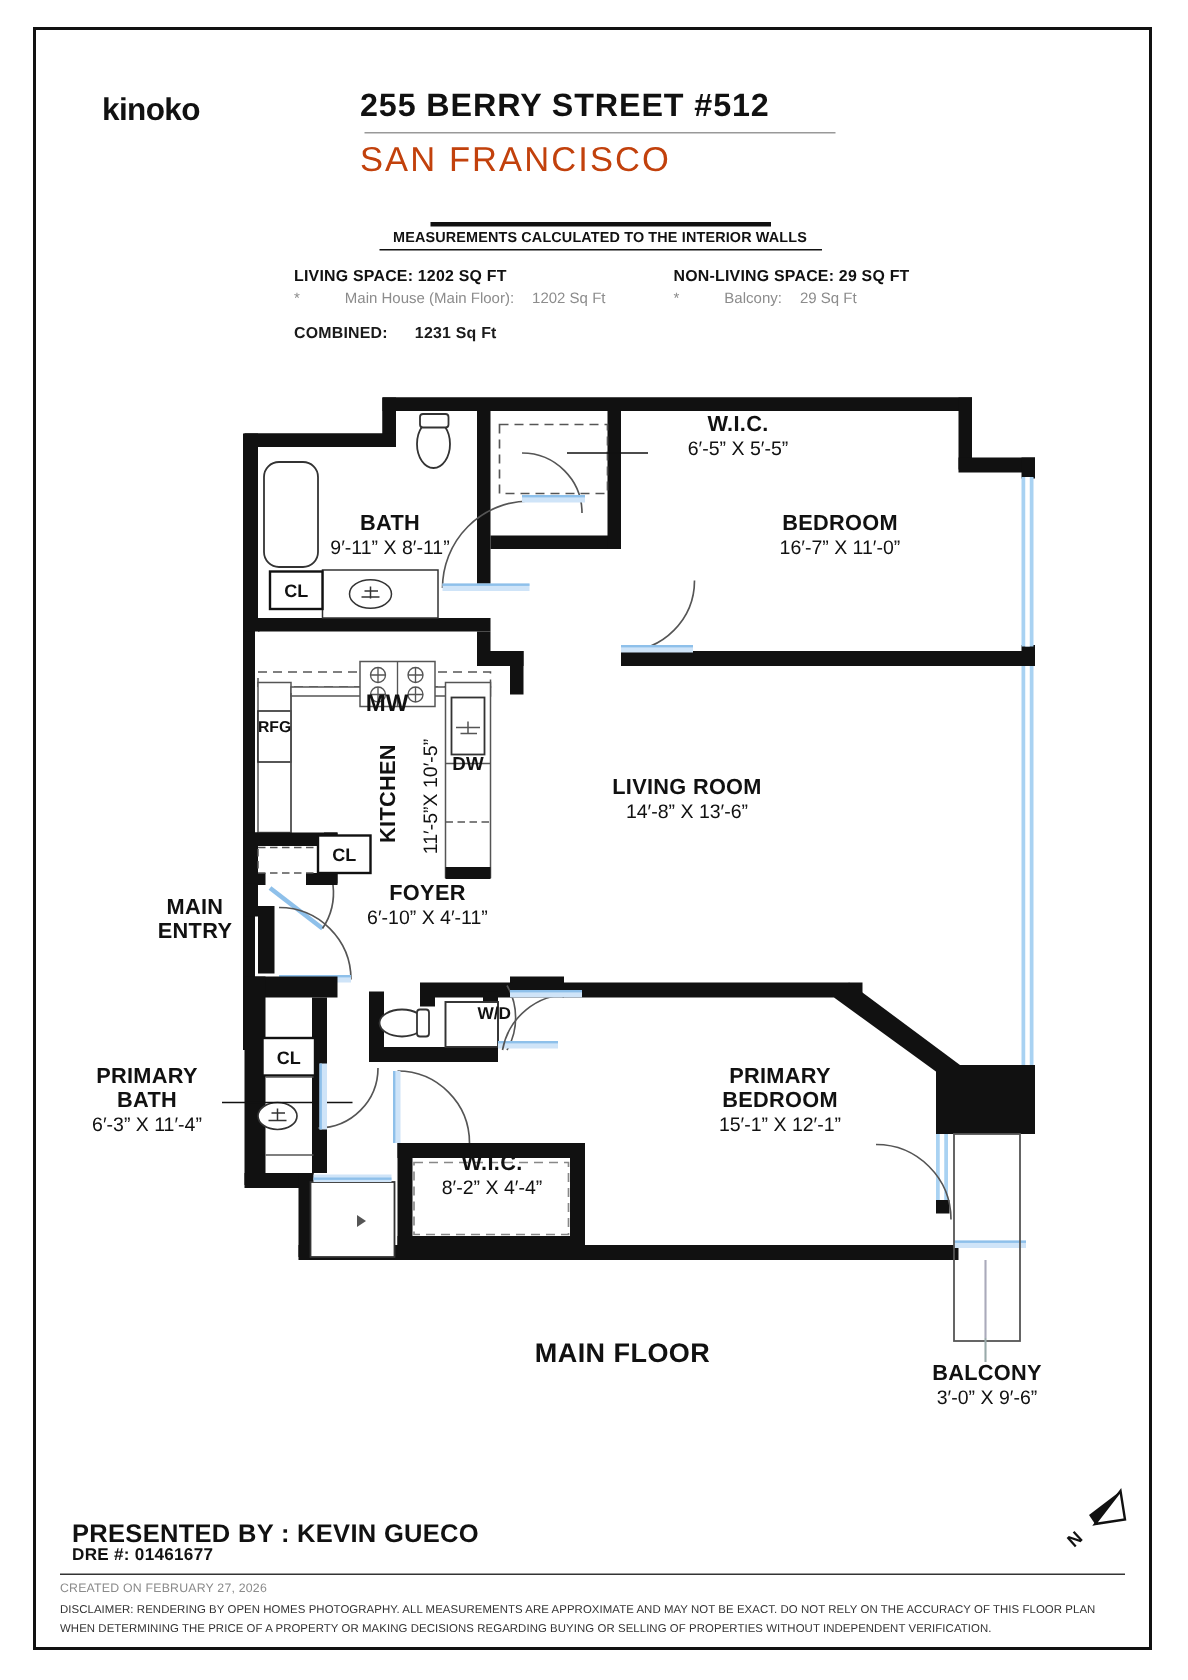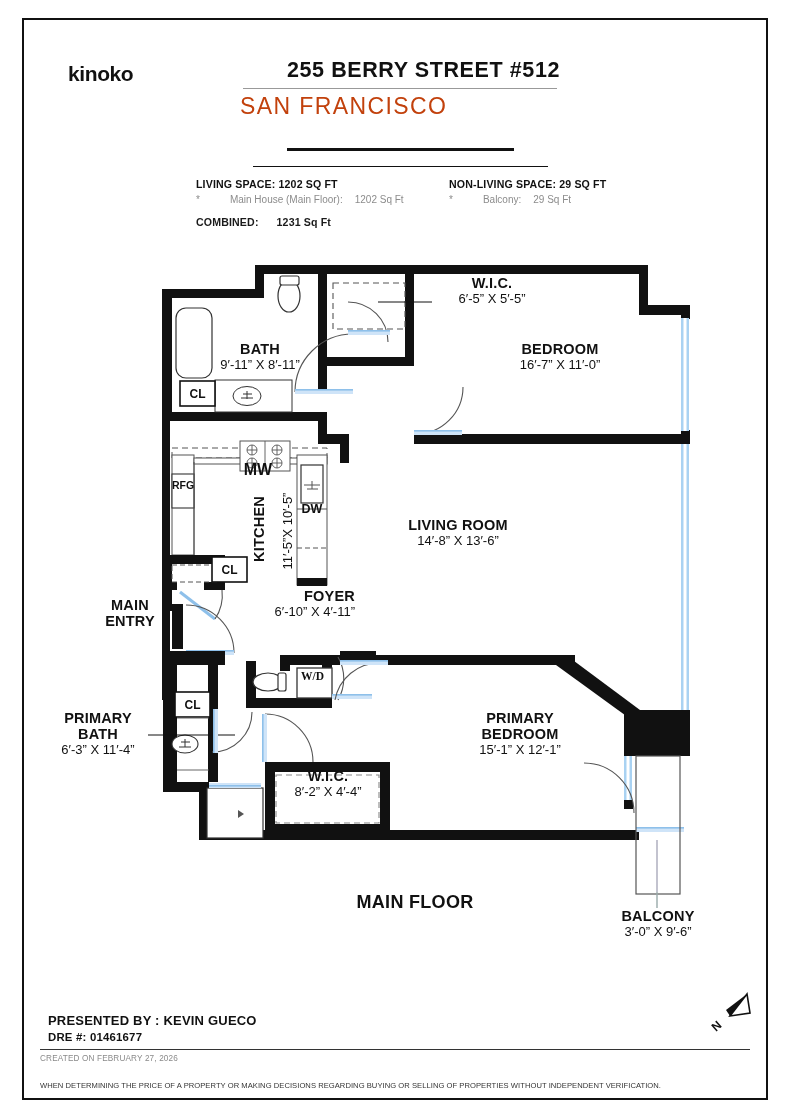--- a/index.html
+++ b/index.html
@@ -17,21 +17,21 @@
     border:2.5px solid #111;box-sizing:border-box;
   }
   .abs{position:absolute;}
 
   
   #logo{
     left:68px;top:62px;font-size:21px;font-weight:bold;letter-spacing:-0.4px;
     color:#111;
   }
   #title{
-    left:240px;top:58px;width:320px;text-align:right;
+    left:240px;top:58px;width:320px;text-align:left;
     font-size:21.5px;font-weight:bold;letter-spacing:0.6px;color:#111;
   }
   #title-rule{left:243px;top:88px;width:314px;height:1px;background:#999;}
   #city{
     left:240px;top:93px;width:320px;text-align:left;
     font-size:23px;font-weight:400;letter-spacing:1.4px;color:#c2410c;
   }
   #sqinfo-title{
     left:240px;top:135px;width:320px;text-align:center;
     font-size:10.5px;font-weight:bold;letter-spacing:0.2px;color:#111;
@@ -61,41 +61,42 @@
   .rname{font-size:14.5px;font-weight:bold;letter-spacing:0.2px;color:#111;line-height:1.12;white-space:nowrap;}
   .rdim{font-size:13px;font-weight:400;color:#111;line-height:1.18;white-space:nowrap;}
 
   .boxlbl{
     border:1.4px solid #111;background:#fff;text-align:center;
     font-weight:bold;color:#111;line-height:1;
     display:flex;align-items:center;justify-content:center;
   }
 
   
-  #presented{left:48px;top:1013px;font-size:13px;font-weight:bold;letter-spacing:.2px;color:#111;}
+  #presented{left:48px;top:1013px;font-size:17px;font-weight:bold;letter-spacing:.2px;color:#111;}
   #dre{left:48px;top:1031px;font-size:11.4px;font-weight:bold;letter-spacing:.2px;color:#111;}
   #foot-rule{left:40px;top:1049px;width:710px;height:1px;background:#333;}
   #created{left:40px;top:1054px;font-size:8.2px;color:#8a8a8a;letter-spacing:.15px;}
   #disc1{left:40px;top:1068px;font-size:7.6px;color:#333;letter-spacing:.05px;}
   #disc2{left:40px;top:1081px;font-size:7.6px;color:#333;letter-spacing:.05px;}
   #compass{left:700px;top:988px;width:62px;height:56px;}
 </style>
 </head>
 <body>
 
 <div id="page">
 
   <div id="frame" class="abs"></div>
 
   <div id="logo" class="abs">kinoko</div>
   <div id="title" class="abs">255 BERRY STREET #512</div>
   <div id="title-rule" class="abs"></div>
   <div id="city" class="abs">SAN FRANCISCO</div>
 
   <div id="sqinfo-rule" class="abs"></div>
+  <div id="sqinfo-sub" class="abs">MEASUREMENTS CALCULATED TO THE INTERIOR WALLS</div>
   <div id="sqinfo-rule2" class="abs"></div>
 
   <div id="sq-left" class="abs sq-col">
     <div class="sq-head">LIVING SPACE: 1202 SQ FT</div>
     <div class="sq-item">
       <span class="bullet">*</span><span class="lbl">Main House (Main Floor):</span><span>1202 Sq Ft</span>
     </div>
   </div>
 
   <div id="sq-right" class="abs sq-col">
@@ -320,21 +321,21 @@
       <span class="rdim">11′-5”X 10′-5”</span>
     </div>
   </div>
 
   <div class="abs rlabel" style="left:378px;top:517px;width:160px;">
     <div class="rname">LIVING ROOM</div>
     <div class="rdim">14′-8” X 13′-6”</div>
   </div>
 
 
-  <div class="abs rlabel" style="left:215px;top:588px;width:140px;text-align:right;">
+  <div class="abs rlabel" style="left:215px;top:588px;width:140px;">
     <div class="rname">FOYER</div>
     <div class="rdim">6′-10” X 4′-11”</div>
   </div>
 
   <div class="abs rlabel" style="left:88px;top:597px;width:84px;">
     <div class="rname">MAIN</div>
     <div class="rname">ENTRY</div>
   </div>
 
   <div class="abs rlabel" style="left:38px;top:710px;width:120px;">
@@ -362,26 +363,27 @@
   <div class="abs" style="left:300px;top:892px;width:230px;text-align:center;">
     <span class="rname" style="font-size:18px;letter-spacing:.3px;">MAIN FLOOR</span>
   </div>
 
   <div class="abs boxlbl" style="left:180px;top:381px;width:35px;height:25px;font-size:12px;border:none;background:transparent;">CL</div>
   <div class="abs boxlbl" style="left:212px;top:557px;width:35px;height:25px;font-size:12px;border:none;background:transparent;">CL</div>
   <div class="abs boxlbl" style="left:175px;top:692px;width:35px;height:25px;font-size:12px;border:none;background:transparent;">CL</div>
   <div class="abs boxlbl" style="left:172px;top:474px;width:22px;height:22px;font-size:10.5px;border:none;background:transparent;">RFG</div>
   <div class="abs boxlbl" style="left:228px;top:461px;width:60px;height:18px;font-size:16px;border:none;background:transparent;">MW</div>
   <div class="abs boxlbl" style="left:297px;top:498px;width:30px;height:22px;font-size:12.5px;border:none;background:transparent;">DW</div>
-  <div class="abs boxlbl" style="left:295px;top:668px;width:35px;height:18px;font-size:11.5px;border:none;background:transparent;font-family:Liberation Serif, serif;">W/D</div>
+  <div class="abs boxlbl" style="left:312px;top:668px;width:35px;height:18px;font-size:11.5px;border:none;background:transparent;">W/D</div>
 
   <div id="presented" class="abs">PRESENTED BY : KEVIN GUECO</div>
   <div id="dre" class="abs">DRE #: 01461677</div>
   <div id="foot-rule" class="abs"></div>
   <div id="created" class="abs">CREATED ON FEBRUARY 27, 2026</div>
+  <div id="disc1" class="abs">DISCLAIMER: RENDERING BY OPEN HOMES PHOTOGRAPHY. ALL MEASUREMENTS ARE APPROXIMATE AND MAY NOT BE EXACT. DO NOT RELY ON THE ACCURACY OF THIS FLOOR PLAN</div>
   <div id="disc2" class="abs">WHEN DETERMINING THE PRICE OF A PROPERTY OR MAKING DECISIONS REGARDING BUYING OR SELLING OF PROPERTIES WITHOUT INDEPENDENT VERIFICATION.</div>
 
   <svg id="compass" class="abs" viewBox="0 0 62 56">
     <polygon points="47,6 30,28 26,22" fill="#111"></polygon>
     <polygon points="47,6 30,28 50,25" fill="none" stroke="#111" stroke-width="1.6"></polygon>
     <text x="16" y="44" font-family="Liberation Sans, sans-serif" font-size="12" font-weight="bold" fill="#111" transform="rotate(-42 16 44)">N</text>
   </svg>
 
 </div>
 

